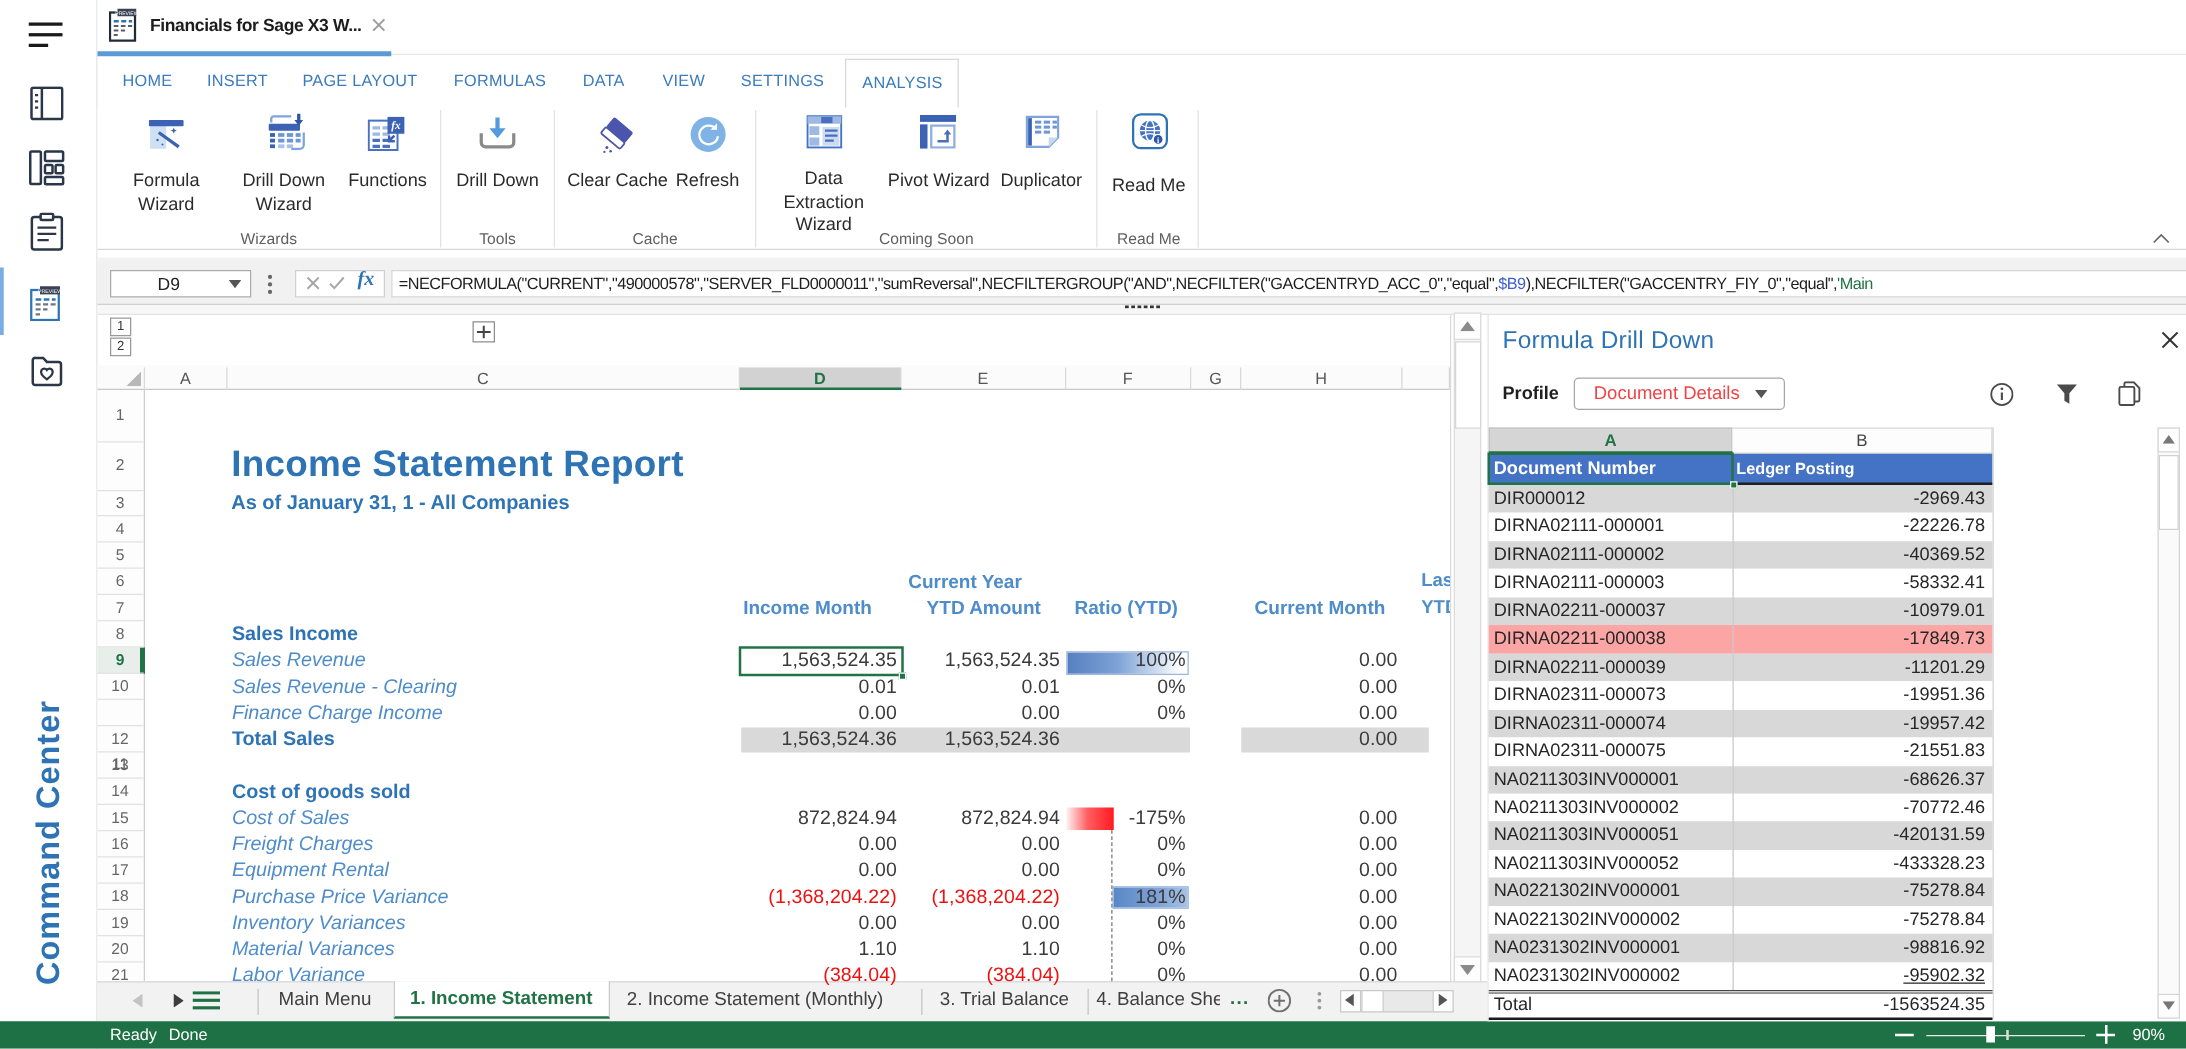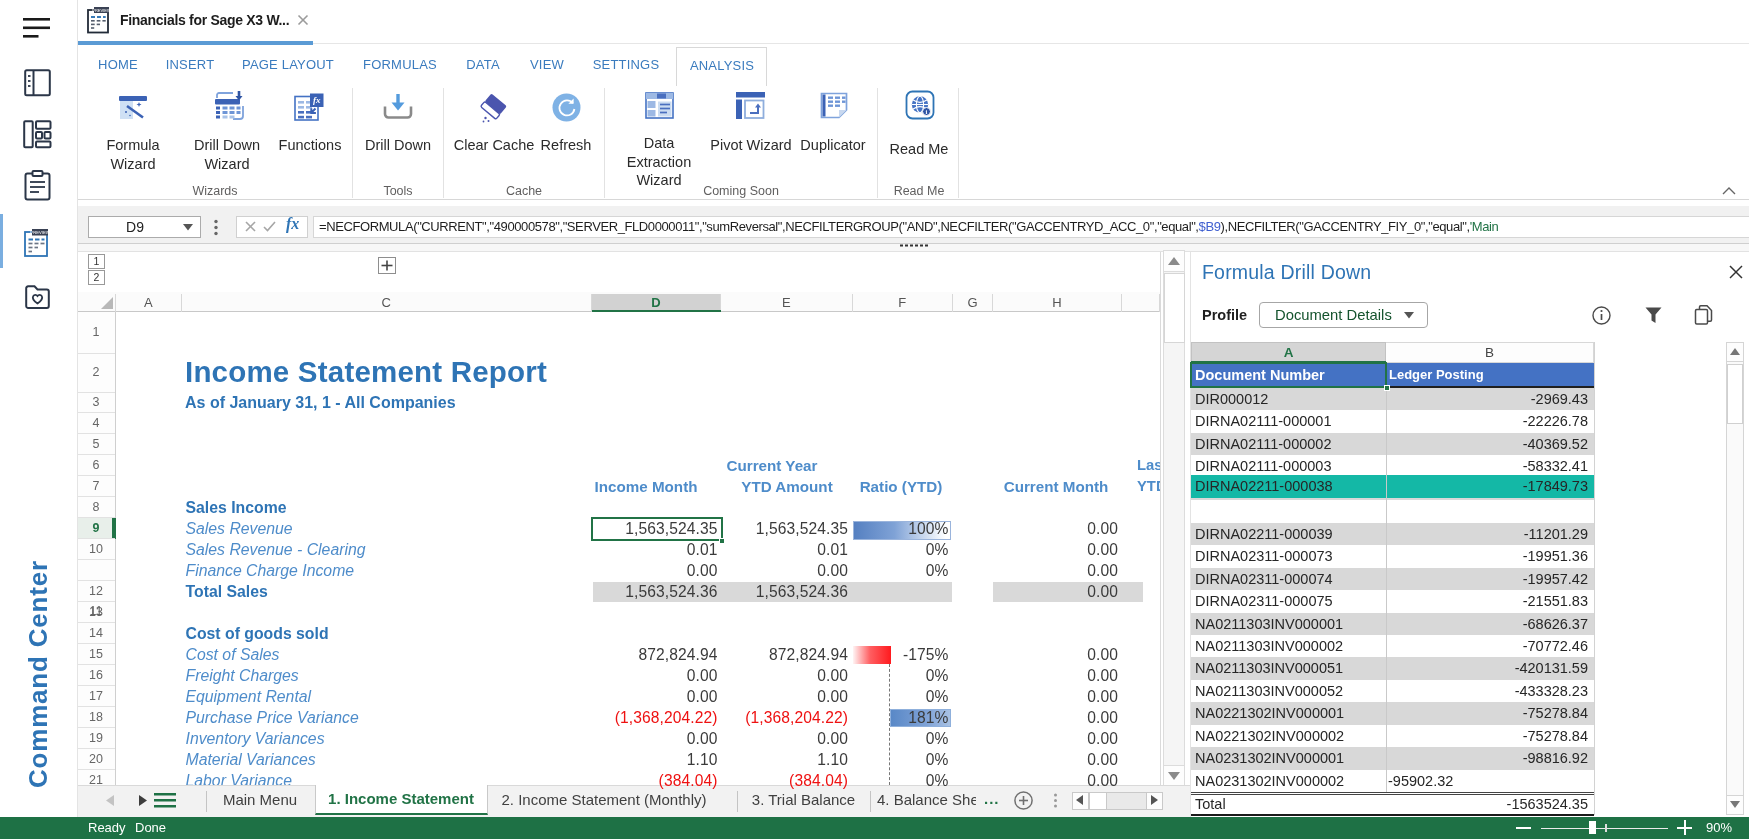--- a/index.html
+++ b/index.html
@@ -497,21 +497,21 @@
 <div class="a" style="left:1190px;top:252px;width:559px;height:565px;background:#fff;border-left:1px solid #E3E3E3;box-sizing:border-box;"></div>
 <div class="a" style="left:1202px;top:261px;font-size:19.5px;color:#2E74B5;letter-spacing:.2px;">Formula Drill Down</div>
 <svg class="a" style="left:1729px;top:265px" width="14" height="14" viewBox="0 0 14 14">
       <g stroke="#333" stroke-width="1.5">
         <line x1="1" y1="1" x2="13" y2="13"></line>
         <line x1="13" y1="1" x2="1" y2="13"></line>
       </g>
     </svg>
 <div class="a" style="left:1202px;top:307px;font-size:14.5px;font-weight:bold;color:#1f1f1f;">Profile</div>
 <div class="a" style="left:1259px;top:302px;width:169px;height:26px;border:1px solid #A6A6A6;border-radius:4px;box-sizing:border-box;background:#fff;"></div>
-<div class="a" style="left:1275px;top:302px;height:26px;line-height:26px;font-size:14.8px;color:#14532d;white-space:pre;">Document Details</div>
+<div class="a" style="left:1275px;top:302px;height:26px;line-height:26px;font-size:14.8px;color:#ef4444;white-space:pre;">Document Details</div>
 <svg class="a" style="left:1404px;top:312px" width="10" height="7" viewBox="0 0 10 7">
       <path d="M0 0 H10 L5 6.5Z" fill="#555"></path>
     </svg>
 <svg class="a" style="left:1592px;top:306px" width="19" height="19" viewBox="0 0 19 19">
       <circle cx="9.5" cy="9.5" r="8.5" fill="none" stroke="#4a4a4a" stroke-width="1.4"></circle>
       <line x1="9.5" y1="8" x2="9.5" y2="14" stroke="#4a4a4a" stroke-width="1.7"></line>
       <circle cx="9.5" cy="5" r="1.1" fill="#4a4a4a"></circle>
     </svg>
 <svg class="a" style="left:1645px;top:307px" width="17" height="17" viewBox="0 0 17 17">
       <path d="M0.5 0.5 H16.5 L10.5 7.5 V16 L6.5 13.5 V7.5 Z" fill="#4a4a4a"></path>
@@ -525,33 +525,33 @@
 <div class="a" style="left:1191px;top:360.5px;width:195px;height:2.5px;background:#217346;"></div>
 <div class="a" style="left:1191px;top:363px;width:403px;height:24.5px;background:#4472C4;"></div>
 <div class="a" style="left:1195px;top:363px;height:24.5px;line-height:24px;font-size:14.5px;font-weight:bold;color:#fff;">Document Number</div>
 <div class="a" style="left:1389px;top:363px;height:24.5px;line-height:24px;font-size:13px;font-weight:bold;color:#fff;">Ledger Posting</div>
 <div class="a" style="left:1386px;top:386px;width:208px;height:1.5px;background:#1f1f1f;"></div>
 <div class="mrow" style="top:388.0px;background:#D8D8D8;"><span class="mname">DIR000012</span><span class="mval" style="width:200px;text-align:right;">-2969.43</span></div>
 <div class="mrow" style="top:410.45px;background:#fff;"><span class="mname">DIRNA02111-000001</span><span class="mval" style="width:200px;text-align:right;">-22226.78</span></div>
 <div class="mrow" style="top:432.9px;background:#D8D8D8;"><span class="mname">DIRNA02111-000002</span><span class="mval" style="width:200px;text-align:right;">-40369.52</span></div>
 <div class="mrow" style="top:455.35px;background:#fff;"><span class="mname">DIRNA02111-000003</span><span class="mval" style="width:200px;text-align:right;">-58332.41</span></div>
 <div class="mrow" style="top:477.8px;background:#D8D8D8;"><span class="mname">DIRNA02211-000037</span><span class="mval" style="width:200px;text-align:right;">-10979.01</span></div>
-<div class="mrow" style="top:475px;background:#14b8a6;"><span class="mname">DIRNA02211-000038</span><span class="mval" style="width:200px;text-align:right;">-17849.73</span></div>
+<div class="mrow" style="top:500px;background:#fca5a5;"><span class="mname">DIRNA02211-000038</span><span class="mval" style="width:200px;text-align:right;">-17849.73</span></div>
 <div class="mrow" style="top:522.7px;background:#D8D8D8;"><span class="mname">DIRNA02211-000039</span><span class="mval" style="width:200px;text-align:right;">-11201.29</span></div>
 <div class="mrow" style="top:545.15px;background:#fff;"><span class="mname">DIRNA02311-000073</span><span class="mval" style="width:200px;text-align:right;">-19951.36</span></div>
 <div class="mrow" style="top:567.6px;background:#D8D8D8;"><span class="mname">DIRNA02311-000074</span><span class="mval" style="width:200px;text-align:right;">-19957.42</span></div>
 <div class="mrow" style="top:590.05px;background:#fff;"><span class="mname">DIRNA02311-000075</span><span class="mval" style="width:200px;text-align:right;">-21551.83</span></div>
 <div class="mrow" style="top:612.5px;background:#D8D8D8;"><span class="mname">NA0211303INV000001</span><span class="mval" style="width:200px;text-align:right;">-68626.37</span></div>
 <div class="mrow" style="top:634.95px;background:#fff;"><span class="mname">NA0211303INV000002</span><span class="mval" style="width:200px;text-align:right;">-70772.46</span></div>
 <div class="mrow" style="top:657.4px;background:#D8D8D8;"><span class="mname">NA0211303INV000051</span><span class="mval" style="width:200px;text-align:right;">-420131.59</span></div>
 <div class="mrow" style="top:679.8499999999999px;background:#fff;"><span class="mname">NA0211303INV000052</span><span class="mval" style="width:200px;text-align:right;">-433328.23</span></div>
 <div class="mrow" style="top:702.3px;background:#D8D8D8;"><span class="mname">NA0221302INV000001</span><span class="mval" style="width:200px;text-align:right;">-75278.84</span></div>
 <div class="mrow" style="top:724.75px;background:#fff;"><span class="mname">NA0221302INV000002</span><span class="mval" style="width:200px;text-align:right;">-75278.84</span></div>
 <div class="mrow" style="top:747.2px;background:#D8D8D8;"><span class="mname">NA0231302INV000001</span><span class="mval" style="width:200px;text-align:right;">-98816.92</span></div>
-<div class="mrow" style="top:769.65px;background:#fff;"><span class="mname">NA0231302INV000002</span><span class="mval" style="width:200px;text-align:left;">-95902.32</span></div>
+<div class="mrow" style="top:769.65px;background:#fff;"><span class="mname">NA0231302INV000002</span><span class="mval" style="width:200px;text-align:right;text-decoration:underline;">-95902.32</span></div>
 <div class="a" style="left:1386px;top:388px;width:1px;height:404.09999999999997px;background:#C9C9C9;"></div>
 <div class="a" style="left:1594px;top:342px;width:1px;height:473px;background:#D2D2D2;"></div>
 <div class="a" style="left:1190px;top:362px;width:197px;height:26px;border:2px solid #217346;box-sizing:border-box;"></div>
 <div class="a" style="left:1383.5px;top:384.5px;width:6px;height:6px;background:#217346;border:1px solid #fff;box-sizing:border-box;"></div>
 <div class="a" style="left:1191px;top:792.0999999999999px;width:403px;height:2.5px;border-top:1px solid #444;border-bottom:1px solid #444;box-sizing:border-box;"></div>
 <div class="mrow" style="top:795.0999999999999px;background:#fff;border-bottom:2px solid #1a1a1a;height:19px;line-height:19px;"><span class="mname">Total</span><span class="mval" style="width:200px;text-align:right;">-1563524.35</span></div>
 <div class="a" style="left:1726px;top:342px;width:18px;height:473px;background:#FAFAFA;border:1px solid #D5D5D5;box-sizing:border-box;"></div>
 <div class="a" style="left:1726px;top:342px;width:18px;height:20px;background:#FDFDFD;border:1px solid #D5D5D5;box-sizing:border-box;"></div>
 <svg class="a" style="left:1730px;top:348px" width="10" height="7" viewBox="0 0 10 7">
       <path d="M5 0 L10 7 H0Z" fill="#777"></path>

